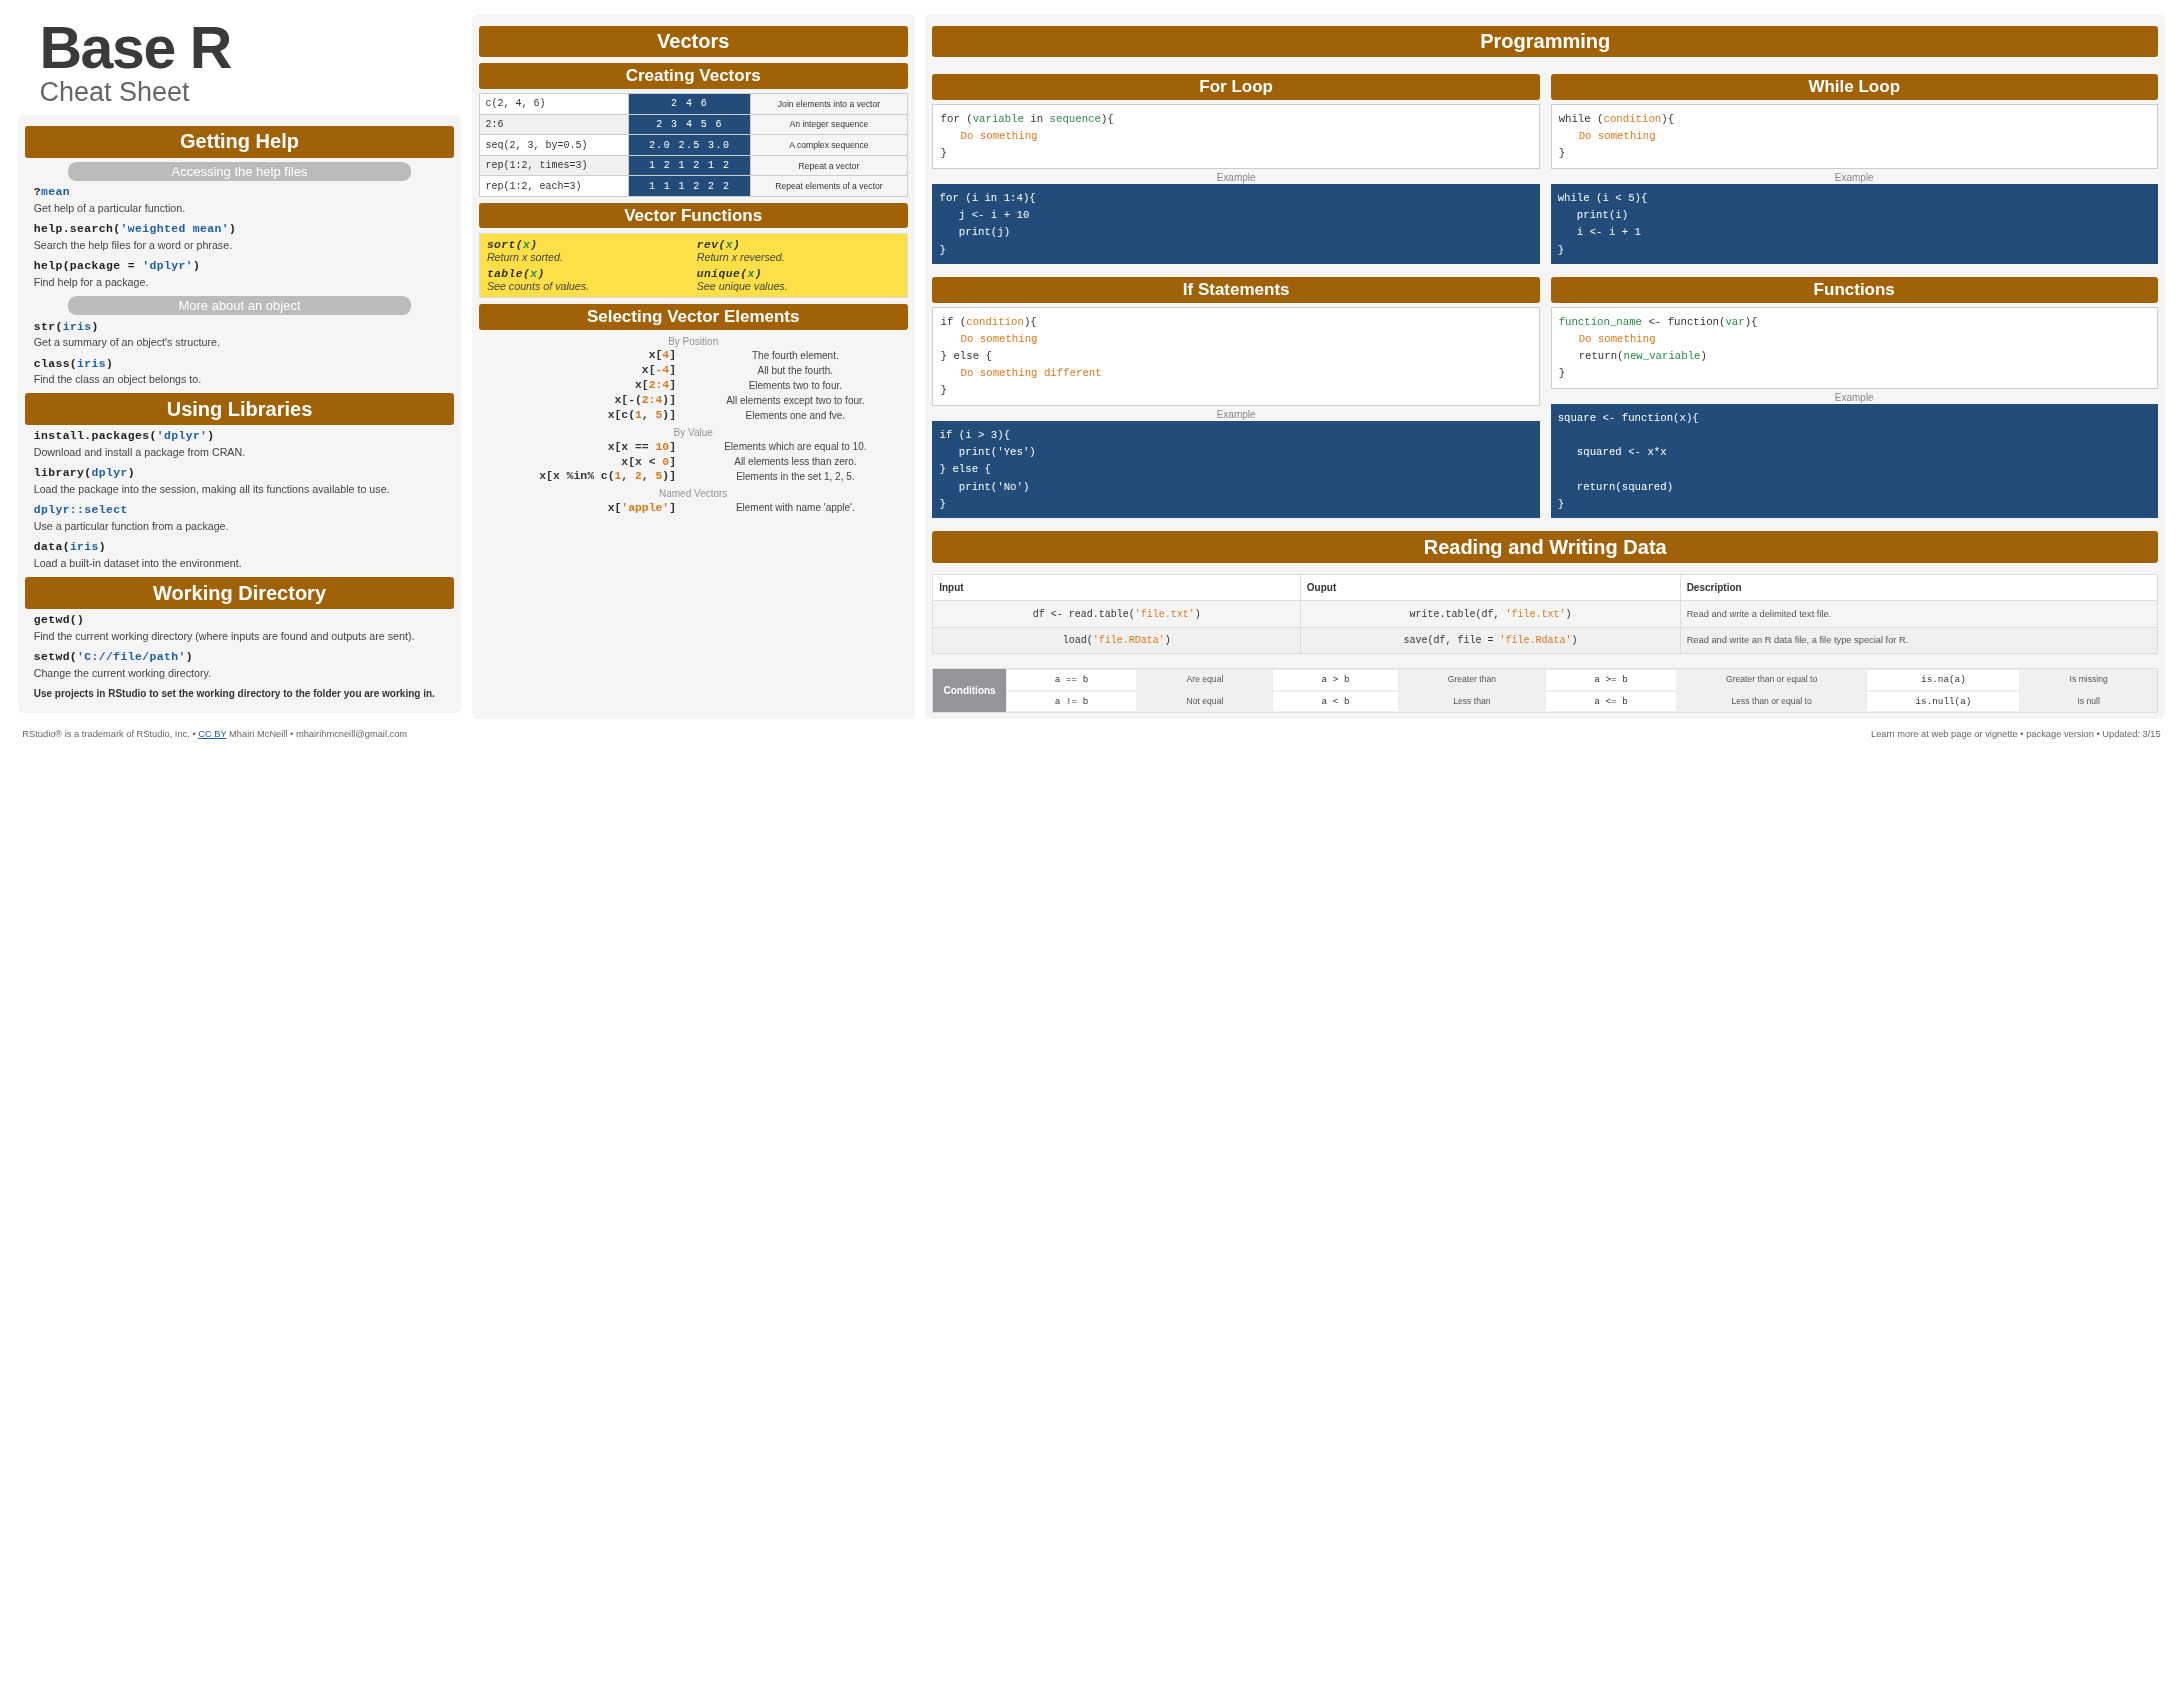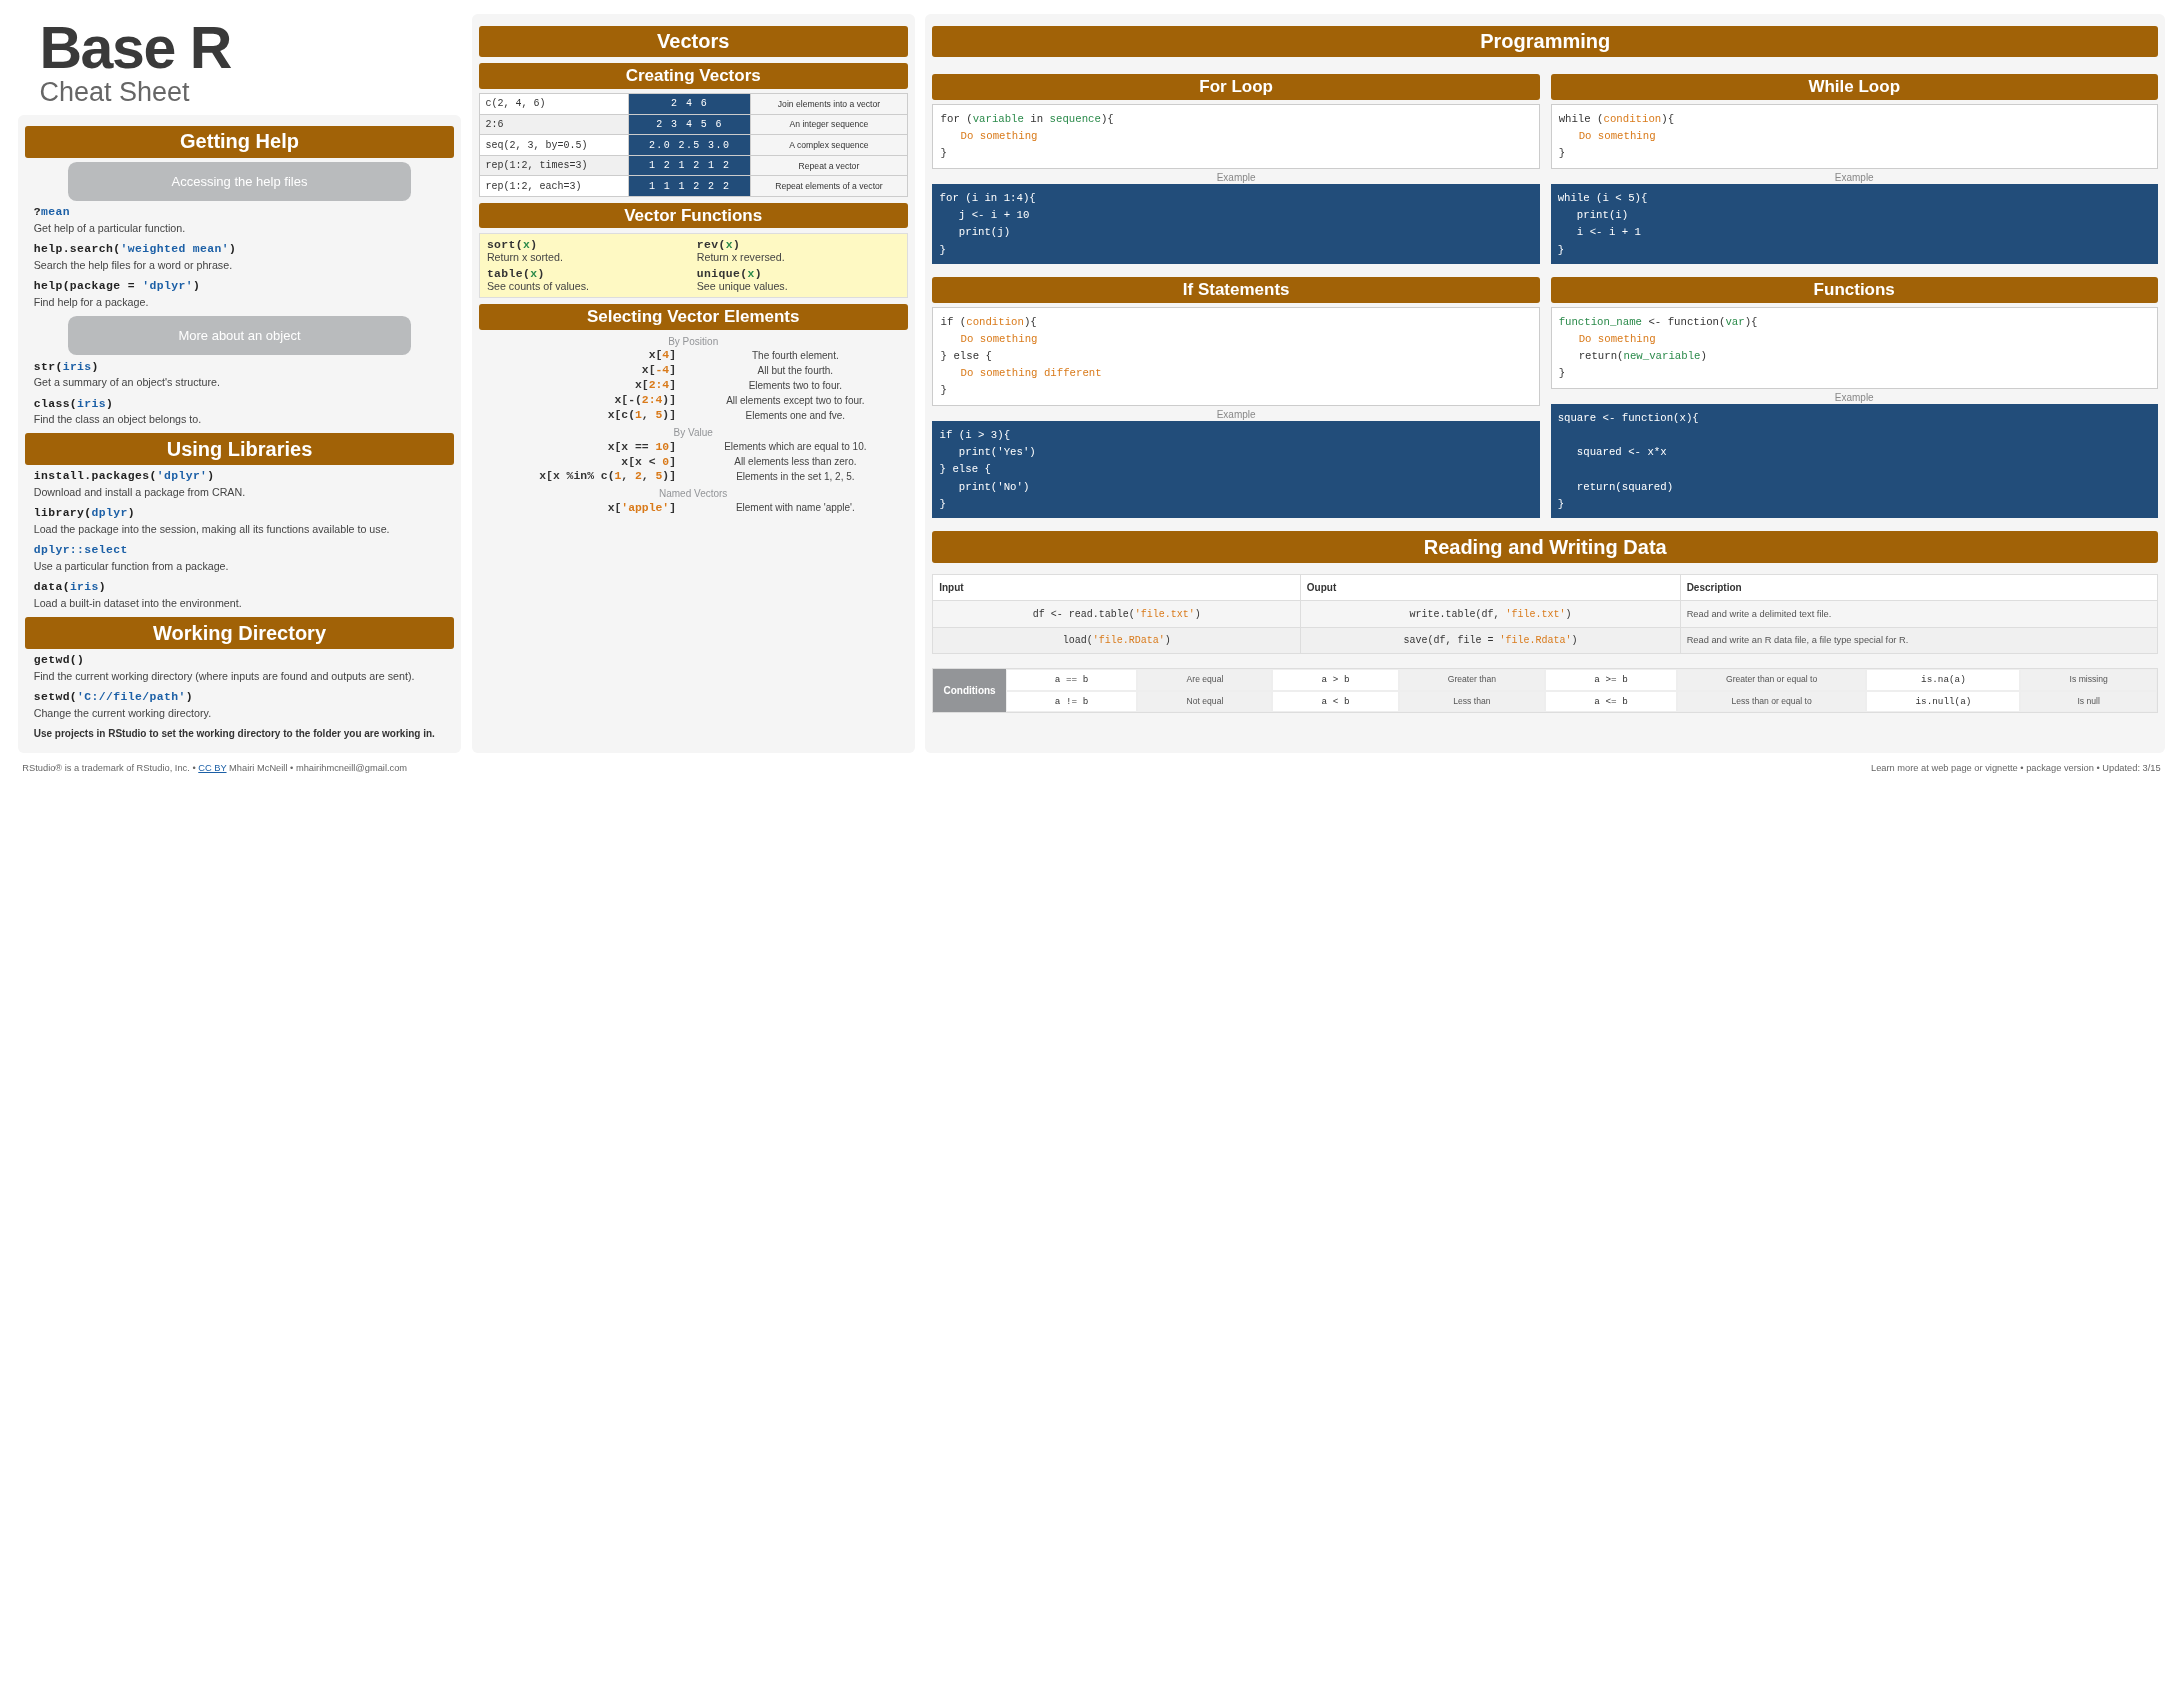--- a/index.html
+++ b/index.html
@@ -36,21 +36,21 @@
     border-radius: 2.9px;
     margin: 5.7px 0 4.3px 0;
   }
   .section-head.big { font-size: 20px; padding: 4.3px 0; }
   .subhead {
     background: #b9bbbd;
     color: #fff;
     font-size: 13px;
     font-weight: 500;
     text-align: center;
-    padding: 12px 0;
+    padding: 2px 0;
     border-radius: 8.6px;
     margin: 4.3px auto;
     width: 80%;
   }
   .grayhint { color: #939598; text-align: center; font-weight: 500; margin: 5.7px 0 2.9px 0; }
 
   .content { padding: 0 8.6px; }
   .entry { margin: 4.3px 0 7.1px 0; line-height: 1.35; }
   .mono { font-family: "Consolas", "Courier New", monospace; font-weight: 700; font-size: 11.4px; letter-spacing: 0.4px; }
   .desc { color: #444; font-size: 10.7px; }
@@ -62,21 +62,21 @@
 
   .link { color: #1b5fa6; text-decoration: underline; }
 
   .vectable { width: 100%; border-collapse: collapse; font-size: 10px; }
   .vectable td { border: 0.7px solid #ccc; padding: 4.3px 5.7px; vertical-align: middle; }
   .vectable .cmd { font-family: "Consolas","Courier New",monospace; background:#fff; }
   .vectable .res { background: #224d7a; color: #fff; font-family: "Consolas","Courier New",monospace; text-align:center; letter-spacing: 1.4px; }
   .vectable .note { background: #f5f5f5; text-align:center; font-size:8.6px; }
   .vectable tr:nth-child(even) .cmd { background:#f0f0f0; }
 
-  .twocol { display: flex; gap: 7.1px; background:#fef9c3; padding:5.7px 7.1px; border:0.7px solid #ddd; }
+  .twocol { display: flex; gap: 7.1px; background:#fde047; padding:5.7px 7.1px; border:0.7px solid #ddd;font-style:italic; }
   .twocol > div { flex: 1; }
 
   .selrow { display:flex; align-items:center; margin:2.9px 0; gap: 7.1px; }
   .selrow .scode { flex: 0 0 46%; text-align:right; font-family:"Consolas","Courier New",monospace; font-weight:700; font-size:11.4px; }
   .selrow .sdesc { flex: 1; text-align:center; font-size:10px; color:#444; }
 
   .codebox { background:#fff; border:0.7px solid #ccc; padding:5.7px 7.1px; font-family:"Consolas","Courier New",monospace; font-size:10.7px; line-height:1.6; }
   .codebox.dark { background:#224d7a; color:#fff; border:none; }
   .exlabel { text-align:center; color:#888; font-weight:500; margin:2.9px 0 1.4px 0; }
 

